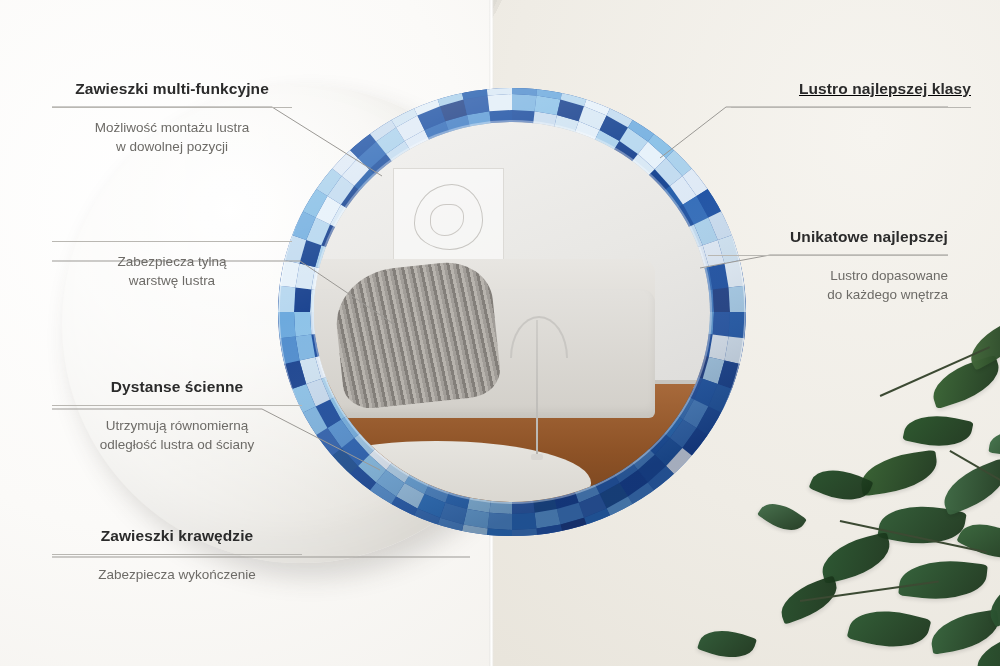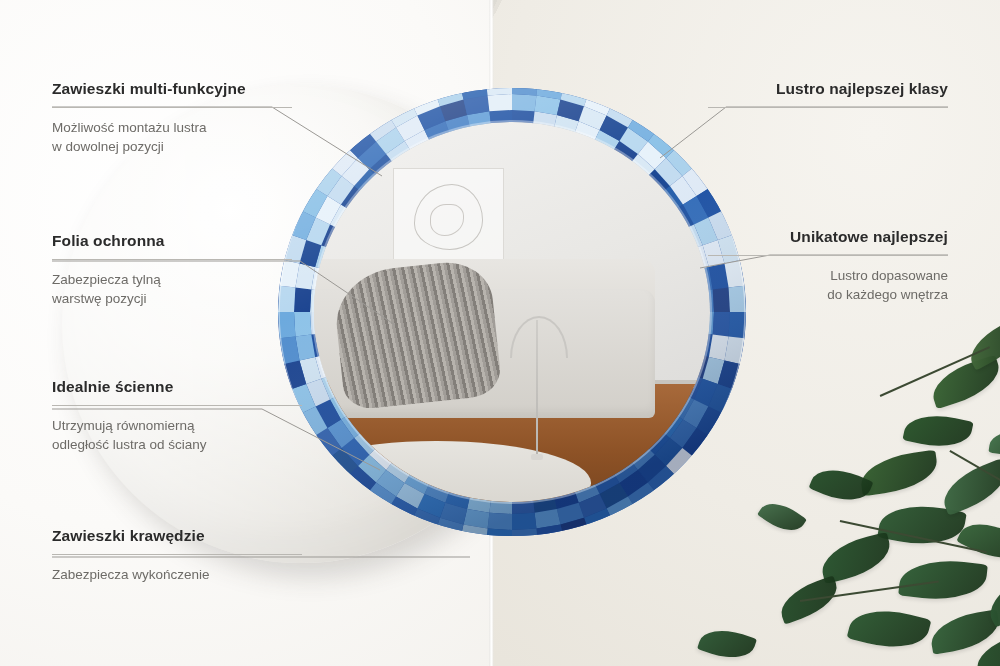--- a/index.html
+++ b/index.html
@@ -150,21 +150,21 @@
   .callout { position:absolute; }
   .c-title {
     font-size:15.5px; font-weight:bold; color:#2b2b2b; letter-spacing:.1px;
     white-space:nowrap;
   }
   .c-rule { height:1px; background:#b9b7b2; margin-top:9px; }
   .c-body {
     font-size:13.5px; color:#6d6b67; line-height:1.42; margin-top:10px;
     white-space:pre-line;
   }
-  .left .c-title, .left .c-body { text-align:left; }
+  .left .c-title, .left .c-body { text-align:center; }
   .right { text-align:right; }
   .right .c-title, .right .c-body { text-align:right; }
 
   svg.leaders { position:absolute; left:0; top:0; width:1000px; height:666px; overflow:visible; }
 </style>
 </head>
 <body>
 
 <div class="stage">
 
@@ -434,40 +434,39 @@
   </svg>
 
   <div class="callout left" style="left:52px; top:80px; width:240px;">
     <div class="c-title">Zawieszki multi-funkcyjne</div>
     <div class="c-rule"></div>
     <div class="c-body">Możliwość montażu lustra
 w dowolnej pozycji</div>
   </div>
 
   <div class="callout left" style="left:52px; top:232px; width:240px;">
-    <div class="c-title">Folia ochronna</div>
     <div class="c-rule"></div>
     <div class="c-body">Zabezpiecza tylną
-warstwę pozycji</div>
+warstwę lustra</div>
   </div>
 
   <div class="callout left" style="left:52px; top:378px; width:250px;">
-    <div class="c-title">Idealnie ścienne</div>
+    <div class="c-title">Dystanse ścienne</div>
     <div class="c-rule"></div>
     <div class="c-body">Utrzymują równomierną
 odległość lustra od ściany</div>
   </div>
 
   <div class="callout left" style="left:52px; top:527px; width:250px;">
     <div class="c-title">Zawieszki krawędzie</div>
     <div class="c-rule"></div>
     <div class="c-body">Zabezpiecza wykończenie</div>
   </div>
 
-  <div class="callout right" style="left:708px; top:80px; width:240px;">
+  <div class="callout right" style="left:731px; top:80px; width:240px;text-decoration:underline;">
     <div class="c-title">Lustro najlepszej klasy</div>
     <div class="c-rule"></div>
   </div>
 
   <div class="callout right" style="left:708px; top:228px; width:240px;">
     <div class="c-title">Unikatowe najlepszej</div>
     <div class="c-rule"></div>
     <div class="c-body">Lustro dopasowane
 do każdego wnętrza</div>
   </div>

